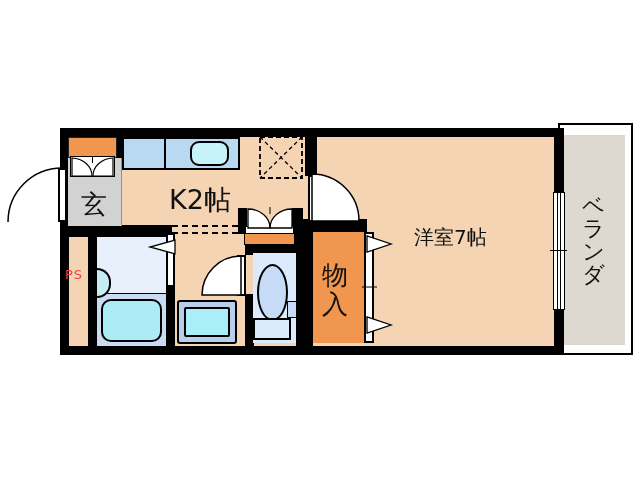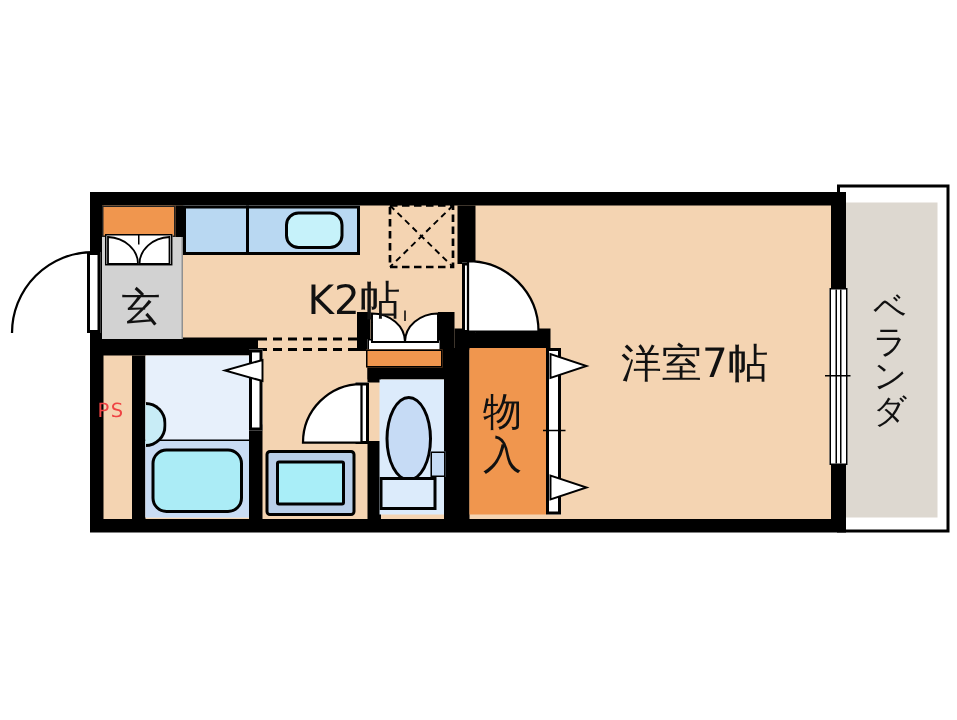--- a/index.html
+++ b/index.html
@@ -88,22 +88,22 @@
     <path d="M 248 228 L 248 209 A 22 19 0 0 1 270 228 Z" fill="#fff" stroke="#000" stroke-width="1.3"></path>
     <path d="M 292 228 L 292 209 A 22 19 0 0 0 270 228 Z" fill="#fff" stroke="#000" stroke-width="1.3"></path>
     <line x1="270" y1="207" x2="270" y2="214" stroke="#000" stroke-width="1"></line>
     <polygon points="175,240 175,254 150,247" fill="#fff" stroke="#000" stroke-width="1.3"></polygon>
     <polygon points="367,236 367,252 391,244" fill="#fff" stroke="#000" stroke-width="1.3"></polygon>
     <polygon points="367,317 367,333 391,325" fill="#fff" stroke="#000" stroke-width="1.3"></polygon>
     <line x1="362" y1="287" x2="377" y2="287" stroke="#000" stroke-width="1"></line>
   </svg>
 
   <div class="lbl" style="left:81px;top:187px;font-size:26px;">玄</div>
-  <div class="lbl" style="left:169px;top:182px;font-size:27px;margin-left:36px;">K2帖</div>
-  <div class="lbl" style="left:414px;top:224px;font-size:27px;">洋室7帖</div>
+  <div class="lbl" style="left:169px;top:182px;font-size:27px;">K2帖</div>
+  <div class="lbl" style="left:414px;top:224px;font-size:20px;">洋室7帖</div>
   <div class="lbl vcol" style="left:321px;top:261px;width:28px;font-size:26px;line-height:29px;">
     <span>物</span>
     <span>入</span>
   </div>
   <div class="lbl vcol" style="left:582px;top:194px;width:23px;font-size:22px;line-height:23px;">
     <span>ベ</span>
     <span>ラ</span>
     <span>ン</span>
     <span>ダ</span>
   </div>

